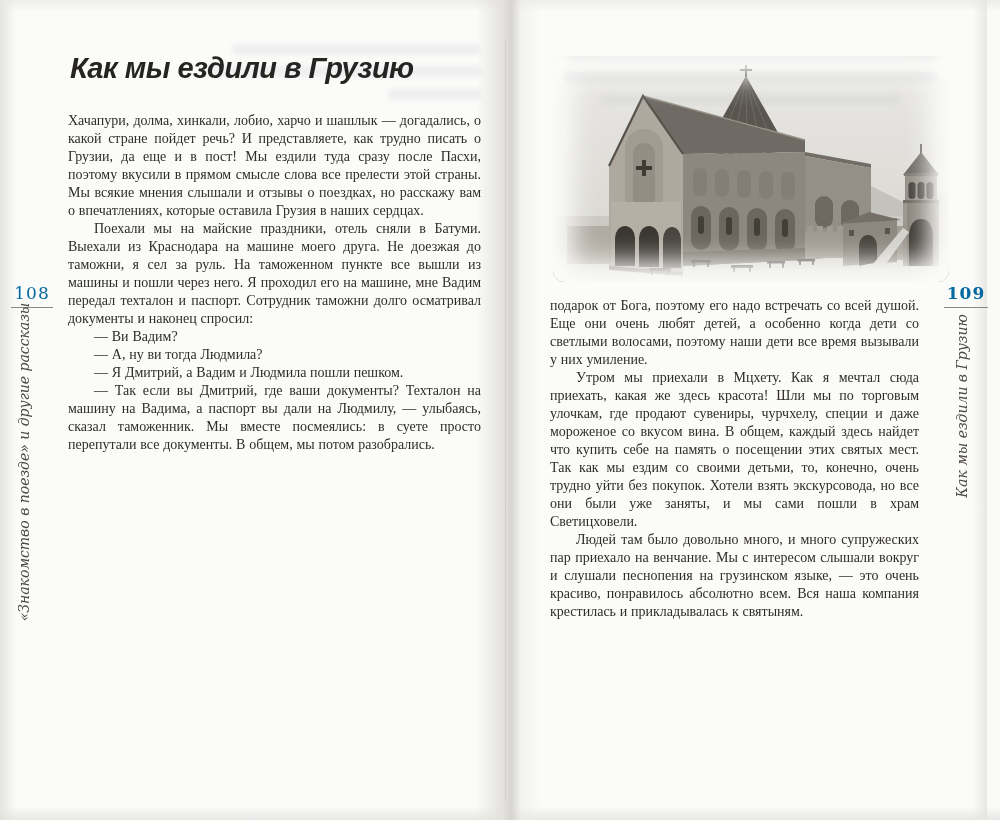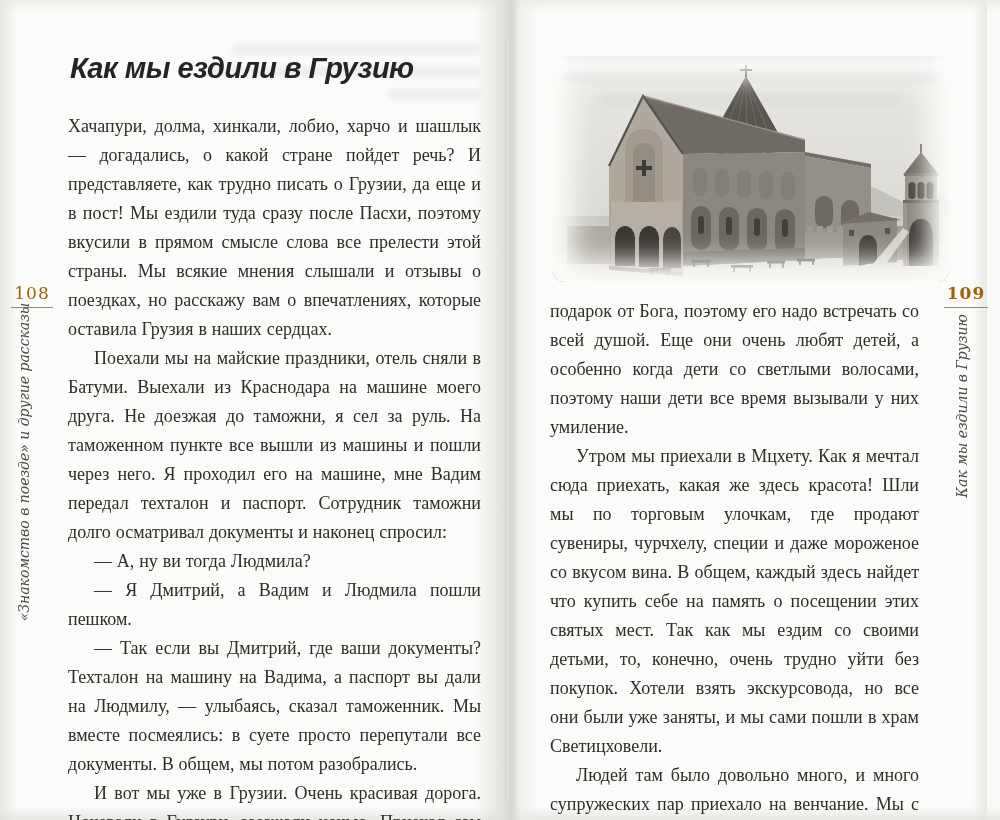--- a/index.html
+++ b/index.html
@@ -25,21 +25,21 @@
     background:linear-gradient(to right,
       rgba(250,250,248,0) 0%, #e3e2de 42%, #d6d5d1 55%, #eceb e8 70%, rgba(250,250,248,0) 100%);
     background:linear-gradient(to right,
       rgba(250,250,248,0) 0%, #e3e2de 42%, #d6d5d1 55%, rgba(236,235,232,.55) 70%, rgba(250,250,248,0) 100%);
   }
   .gutter::after { content:""; position:absolute; left:29px; top:40px; width:1px; height:760px;
     background:#c6c5c1; opacity:.55; }
 
   
   .folio { position:absolute; top:283px; width:48px; text-align:center;
-    font-family:"DejaVu Serif", serif; font-size:17px; color:#a16207; letter-spacing:1px; }
+    font-family:"DejaVu Serif", serif; font-size:17px; color:#0369a1; letter-spacing:1px; }
   .folio .num { display:inline-block; padding:0 3px 4px; border-bottom:1.5px solid #8b8884; }
   .folio-left  { left:8px; }
   .folio-right { left:942px;font-weight:bold; }
   .margin-title { position:absolute; white-space:nowrap;
     font-family:"DejaVu Serif", serif; font-style:italic; font-size:14px; color:#4c4946;
     transform:translate(-50%,-50%) rotate(-90deg); }
   .mt-left  { left:24px;  top:462px; }
   .mt-right { left:962px; top:406px; }
 
   
@@ -47,21 +47,21 @@
   .page-left  { left:68px;  width:413px; }
   .page-right { left:550px; width:369px; }
 
   .chapter-title { position:absolute; left:2px; top:52px; margin:0;
     font-family:"Liberation Sans", sans-serif; font-style:italic; font-weight:bold;
     font-size:29px; letter-spacing:-0.5px; color:#262422; }
 
   .body-text { position:absolute; left:0; }
   .bt-left  { top:112px; width:413px; }
   .bt-right { top:297px; width:369px; }
-  .para { margin:0; text-align:justify; font-size:18px; line-height:29px;
+  .para { margin:0; text-align:justify; font-size:14px; line-height:18px;
     hyphens:auto; -webkit-hyphens:auto; word-spacing:.02em; }
   .para.indent { text-indent:26px; }
 
   
   .illustration { position:absolute; left:3px; top:56px; width:396px; height:226px; margin:0;
     border-radius:12px; overflow:hidden; }
   .illustration svg { display:block; }
   .illustration::after { content:""; position:absolute; inset:0; border-radius:12px;
     box-shadow: inset 0 0 26px 20px #fbfbf9; pointer-events:none; }
 
@@ -83,24 +83,24 @@
   <div class="gutter"></div>
 
   <section class="page page-left">
     <div class="ghost g-l" style="left:164px; top:44px; width:248px;"></div>
     <div class="ghost g-l" style="left:137px; top:66px; width:276px;"></div>
     <div class="ghost g-l" style="left:320px; top:89px; width:93px;"></div>
     <h1 class="chapter-title">Как мы ездили в Грузию</h1>
     <div class="body-text bt-left">
         <p class="para" lang="ru">Хачапури, долма, хинкали, лобио, харчо и шашлык — догадались, о какой стране пойдет речь? И представляете, как трудно писать о Грузии, да еще и в пост! Мы ездили туда сразу после Пасхи, поэтому вкусили в прямом смысле слова все прелести этой страны. Мы всякие мнения слышали и отзывы о поездках, но расскажу вам о впечатлениях, которые оставила Грузия в наших сердцах.</p>
         <p class="para indent" lang="ru">Поехали мы на майские праздники, отель сняли в Батуми. Выехали из Краснодара на машине моего друга. Не доезжая до таможни, я сел за руль. На таможенном пункте все вышли из машины и пошли через него. Я проходил его на машине, мне Вадим передал техталон и паспорт. Сотрудник таможни долго осматривал документы и наконец спросил:</p>
+        <p class="para indent" lang="ru">— Ви Вадим?</p>
         <p class="para indent" lang="ru">— А, ну ви тогда Людмила?</p>
         <p class="para indent" lang="ru">— Я Дмитрий, а Вадим и Людмила пошли пешком.</p>
         <p class="para indent" lang="ru">— Так если вы Дмитрий, где ваши документы? Техталон на машину на Вадима, а паспорт вы дали на Людмилу, — улыбаясь, сказал таможенник. Мы вместе посмеялись: в суете просто перепутали все документы. В общем, мы потом разобрались.</p>
-        <p class="para indent" lang="ru">И вот мы уже в Грузии. Очень красивая дорога. Ночевали в Гудаури, заезжали ночью. Приехал сам хозяин этой гостиницы, очень радушно нас встретил. Вообще, грузины абсолютно все отличаются гостеприимностью, они говорят, что гость — это</p>
       </div>
   </section>
   <aside class="folio folio-left">
     <span class="num">108</span>
   </aside>
   <div class="margin-title mt-left">«Знакомство в поезде» и другие рассказы</div>
 
   <section class="page page-right">
     <figure class="illustration">
       <svg width="396" height="226" viewBox="0 0 396 226" xmlns="http://www.w3.org/2000/svg">

